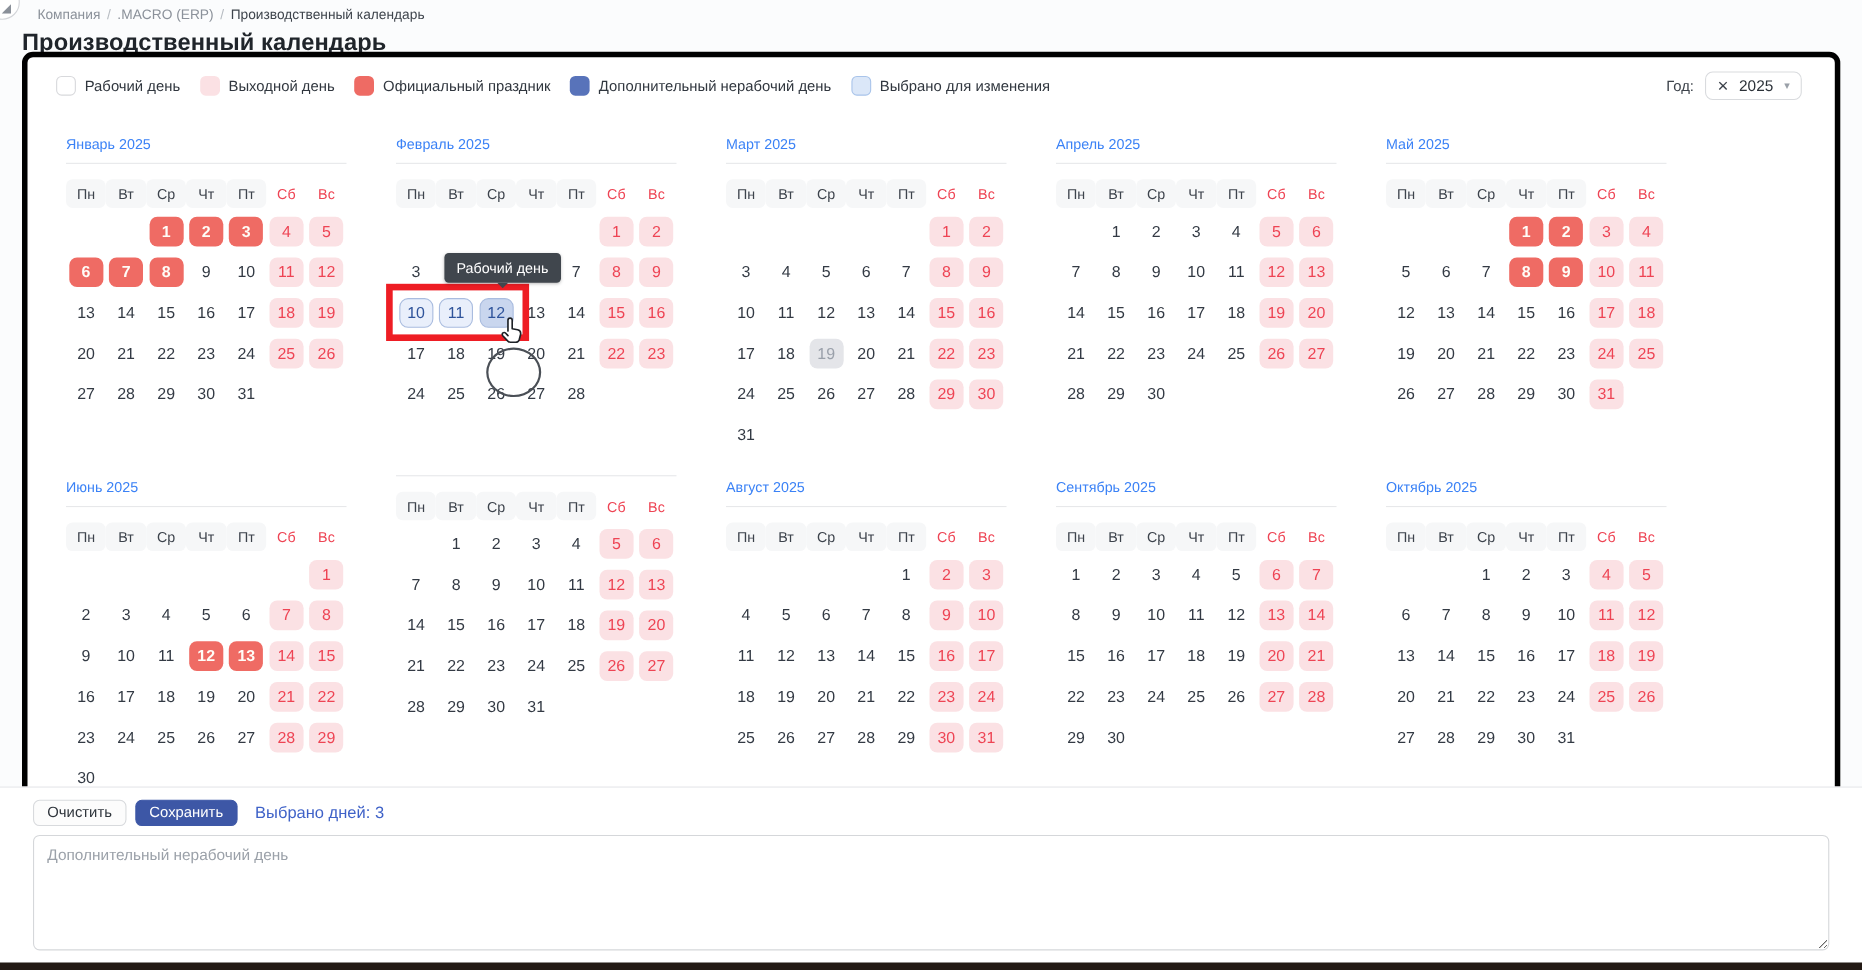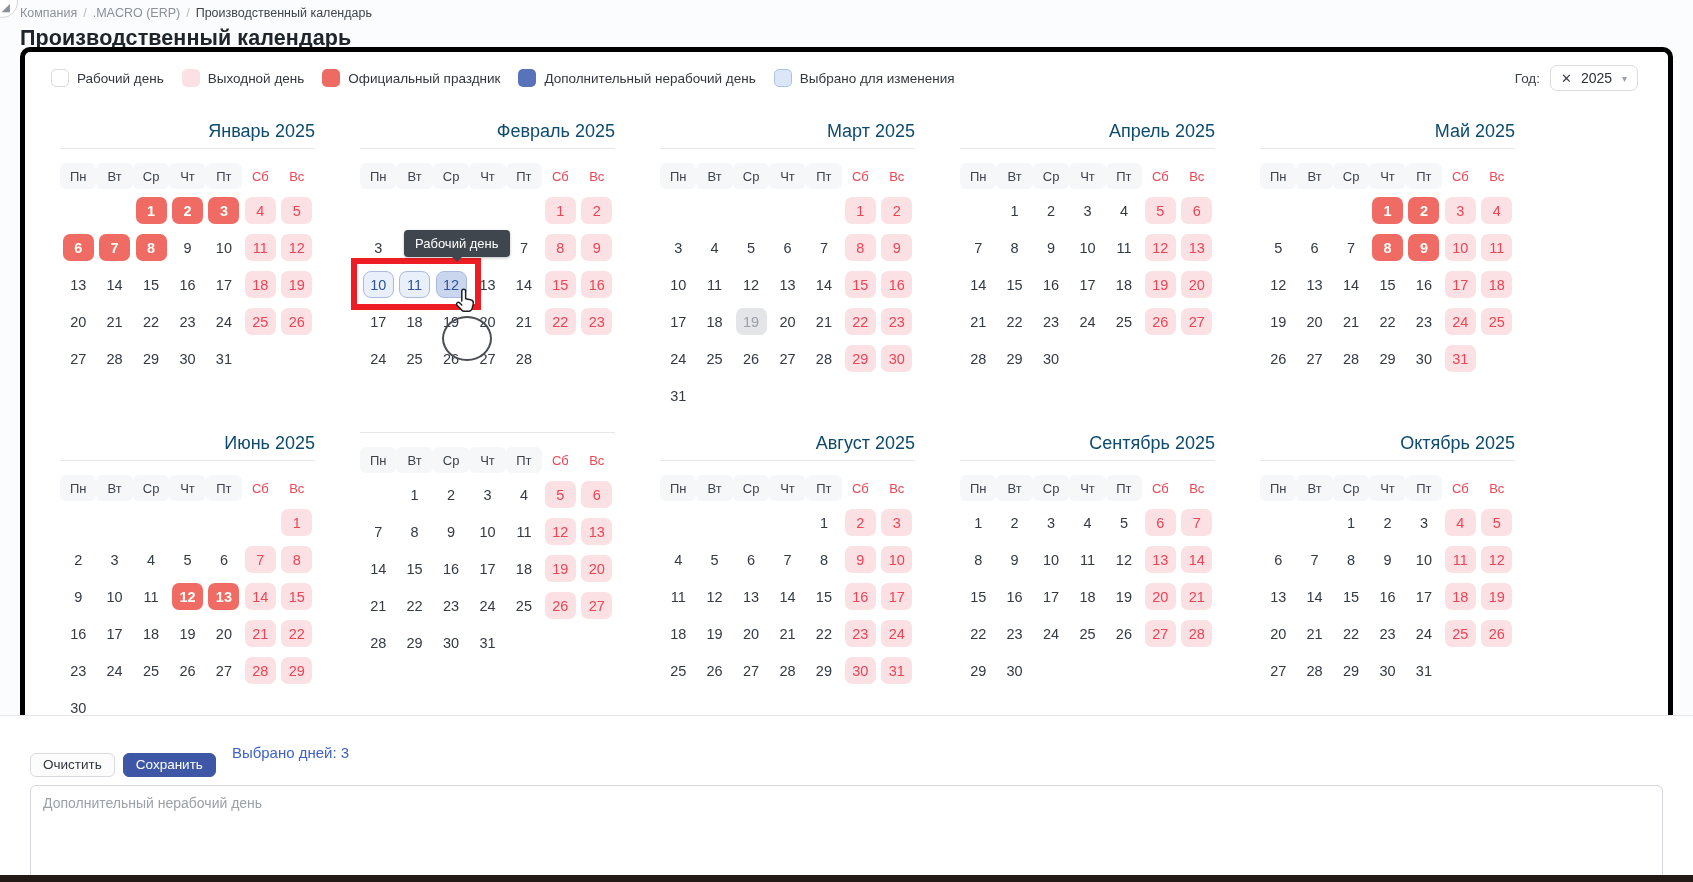--- a/index.html
+++ b/index.html
@@ -6,21 +6,21 @@
   body{
     width:1693px;height:882px;position:relative;overflow:hidden;
     background:#fbfcfd;font-family:"Liberation Sans", sans-serif;
     color:#2b3138;-webkit-font-smoothing:antialiased;
   }
   
   .corner-btn{position:absolute;top:-14px;left:-14px;width:30px;height:30px;border-radius:50%;
     background:#fff;border:1px solid #d3d5d9;display:flex;align-items:flex-end;justify-content:flex-end;z-index:3;}
   .corner-glyph{font-size:11px;color:#8a9099;padding:1px 7px 3px 0;}
 
-  .breadcrumb{position:absolute;top:6px;left:20px;font-size:12.5px;color:#8b919a;display:flex;gap:6px;align-items:center;}
+  .breadcrumb{position:absolute;top:6px;left:34px;font-size:12.5px;color:#8b919a;display:flex;gap:6px;align-items:center;}
   .bc-link{color:#8b919a;cursor:pointer;}
   .bc-sep{color:#b7bcc2;}
   .bc-current{color:#3f454d;}
   .page-title{position:absolute;top:26px;left:20px;margin:0;font-size:21.5px;font-weight:700;color:#20252b;letter-spacing:.1px;}
 
   .panel{position:absolute;left:20px;right:20px;top:47px;height:700px;background:#fff;
     border:5px solid #000000;border-radius:10px;z-index:1;}
   .panel-top{display:flex;align-items:center;justify-content:space-between;padding:13px 30px 13px 26px;}
   .legend{display:flex;align-items:center;gap:18px;}
   .legend-item{display:flex;align-items:center;gap:8px;font-size:13.5px;color:#31373f;}
@@ -35,21 +35,21 @@
   .year-label{font-size:13.5px;color:#3c424a;}
   .year-select{display:flex;align-items:center;gap:9px;border:1px solid #d9dbde;border-radius:7px;
     background:#fff;padding:3px 10px;height:26px;box-sizing:border-box;cursor:pointer;min-width:88px;}
   .year-clear{font-size:13px;color:#3c424a;line-height:1;}
   .year-value{font-size:14px;color:#2b3138;}
   .year-caret{font-size:10px;color:#9aa0a8;margin-left:auto;}
 
   .months{display:grid;grid-template-columns:repeat(5,255px);column-gap:45px;row-gap:23px;
     padding:16px 0 0 35px;align-items:start;}
   .month{width:255px;position:relative;}
-  .month-title{text-align:right;font-size:18px;font-weight:500;color:#0c4a6e;padding:2px 0 8px;line-height:18px;}
+  .month-title{text-align:left;font-size:13px;font-weight:500;color:#3b82f6;padding:2px 0 8px;line-height:18px;}
   .month-divider{height:1px;background:#e7e8ea;}
   .weekdays{display:grid;grid-template-columns:repeat(7,1fr);gap:0;margin-top:14px;}
   .wd{height:26px;display:flex;align-items:center;justify-content:center;font-size:13px;color:#3d434c;
     background:#f6f7f8;border-radius:6px;}
   .wd.red{background:transparent;color:#ee4454;}
   .days{display:grid;grid-template-columns:repeat(7,1fr);row-gap:10px;margin-top:8px;justify-items:center;}
   .day{width:31px;height:27px;display:flex;align-items:center;justify-content:center;font-size:14.5px;
     color:#333a44;border-radius:7px;box-sizing:border-box;cursor:pointer;}
   .day.empty{cursor:default;}
   .day.weekend{background:#fbe1e4;color:#ee4454;}
@@ -66,21 +66,21 @@
   .tooltip::after{content:"";position:absolute;left:50%;bottom:-5px;margin-left:-5px;
     border:5px solid transparent;border-top-color:#40464d;border-bottom:0;}
   .click-circle{position:absolute;left:82px;top:196px;width:46px;height:41px;border:2px solid #4a4f56;
     border-radius:50%;z-index:4;background:transparent;}
   .cursor{position:absolute;left:92px;top:166px;z-index:7;line-height:0;}
 
   .footer{position:absolute;left:0;right:0;top:715px;bottom:7px;background:#fff;
     border-top:1px solid #e5e6e9;z-index:20;padding:11px 30px 0;box-sizing:border-box;}
   .footer-row{display:flex;align-items:center;}
   .btn{font-family:"Liberation Sans",sans-serif;font-size:13.5px;height:24px;padding:0 12px;
-    border-radius:6px;cursor:pointer;line-height:22px;margin-top:26px;}
+    border-radius:6px;cursor:pointer;line-height:22px;}
   .btn-clear{background:#fcfcfc;border:1px solid #d8dadd;color:#2f353c;}
   .btn-save{background:#3d57a6;border:1px solid #3d57a6;color:#fff;margin-left:8px;}
   .sel-count{margin-left:16px;color:#3f62c8;font-weight:400;font-size:15px;}
   .comment{display:block;margin-top:8px;width:100%;height:105px;box-sizing:border-box;
     border:1px solid #d5d7da;border-radius:6px;padding:9px 12px;font-size:14px;color:#333a44;
     font-family:"Liberation Sans",sans-serif;resize:both;outline:none;}
   .comment::placeholder{color:#9ba1a9;}
   .bottom-strip{position:absolute;left:0;right:0;bottom:0;height:7px;background:#231a15;z-index:21;}
 </style>
 </head>

